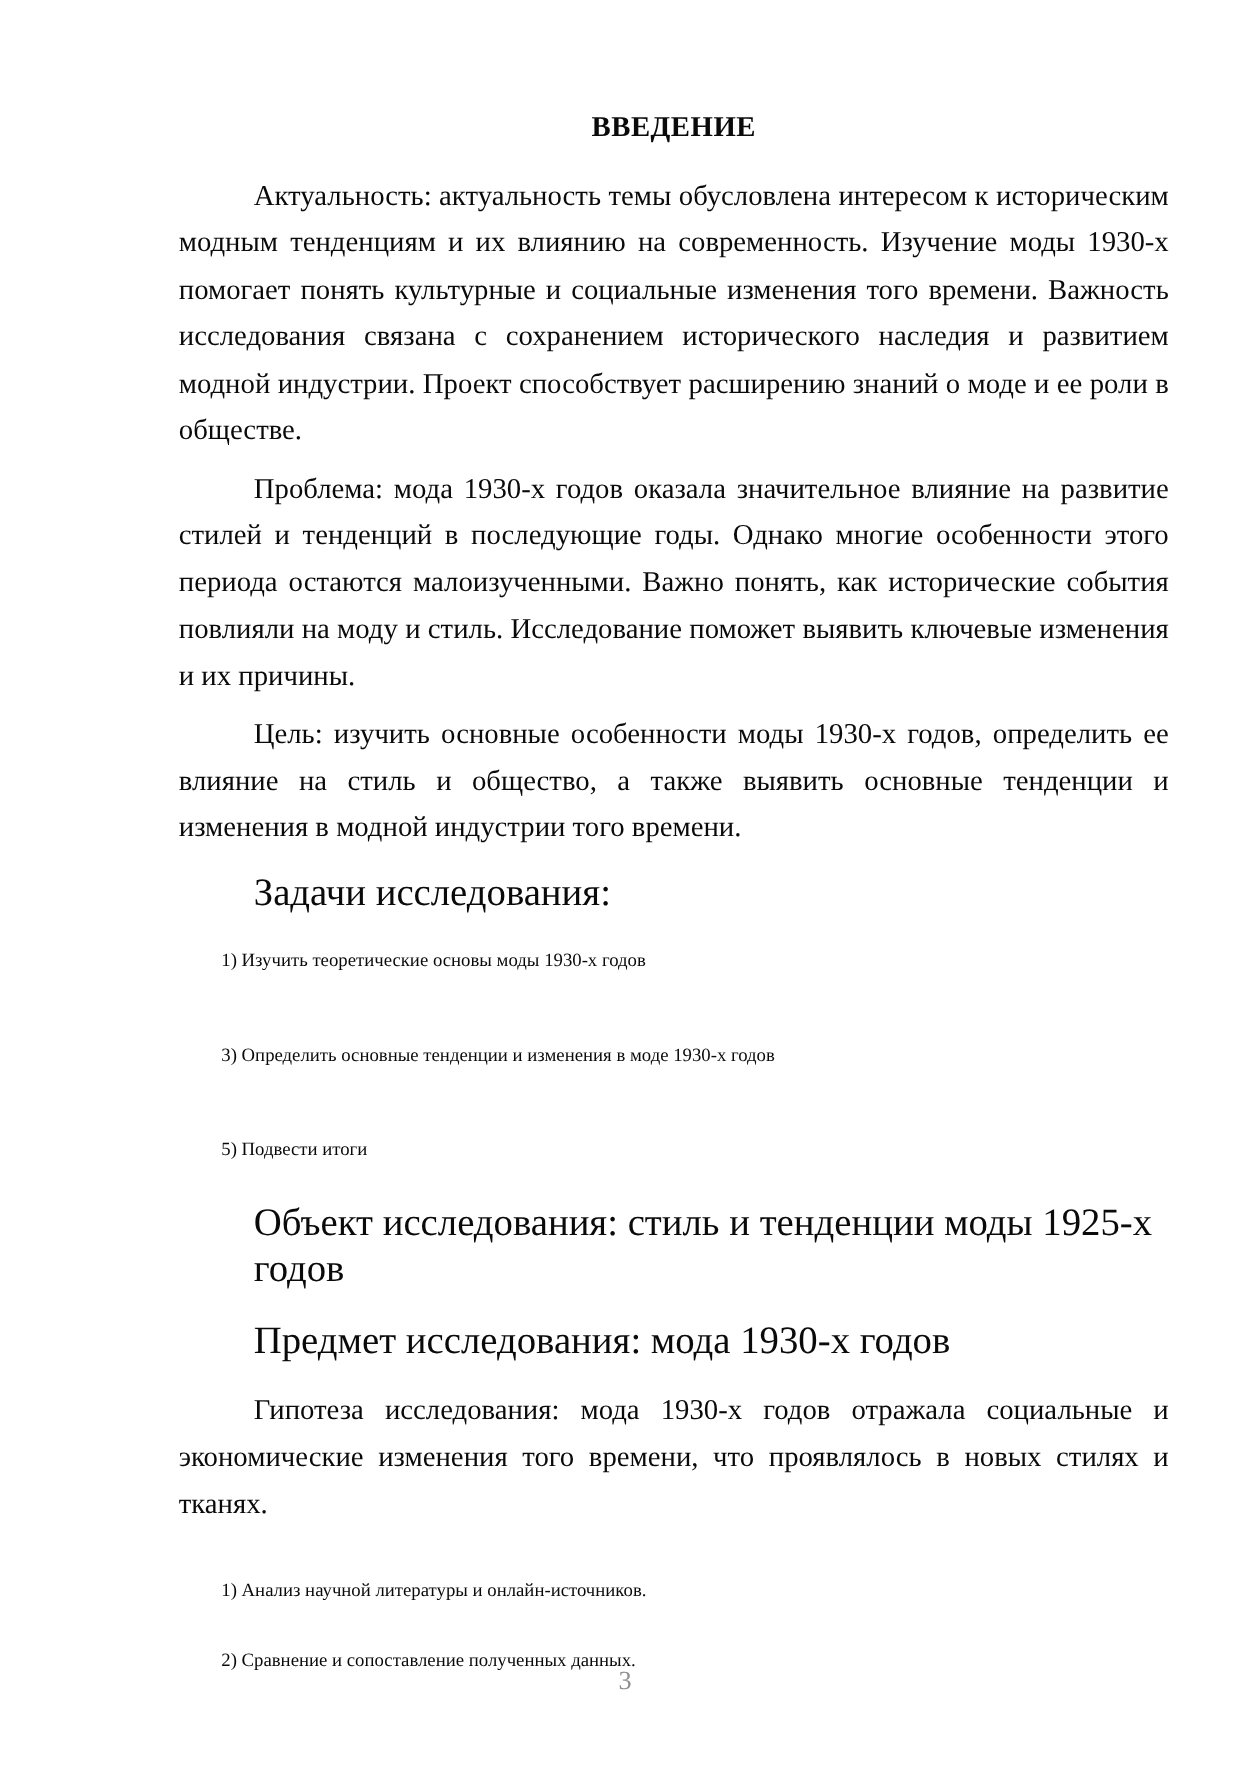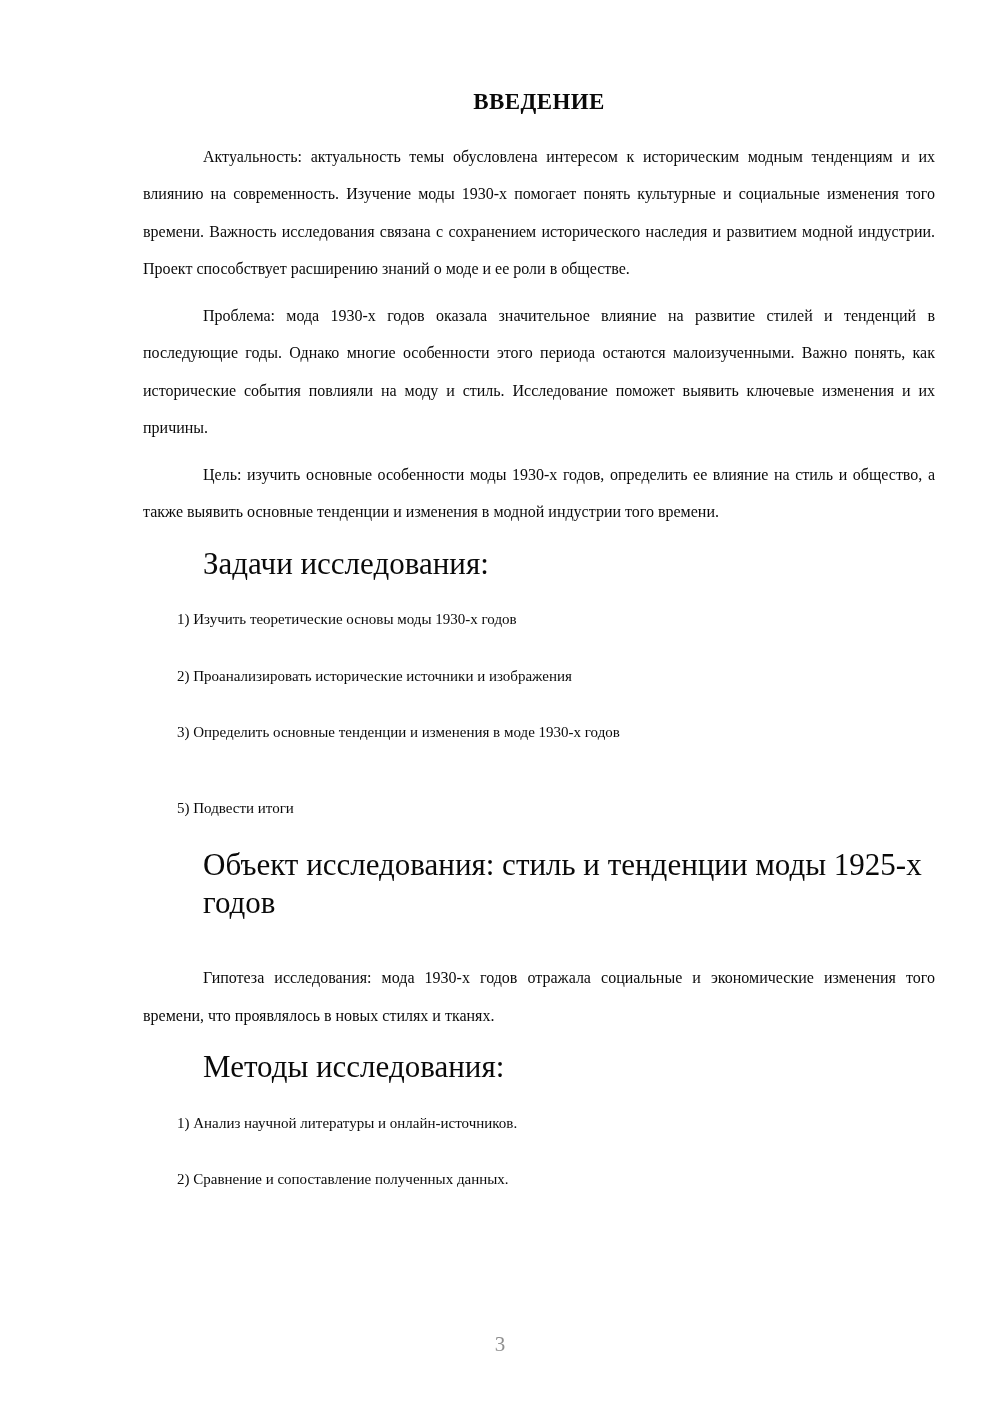--- a/index.html
+++ b/index.html
@@ -38,21 +38,21 @@
   .doc-title {
     font-size: 23px;
     font-weight: bold;
     text-align: center;
     letter-spacing: 0.4px;
     margin: 0 0 22px 0;
     line-height: 1.2;
   }
 
   p.para {
-    font-size: 16px;
+    font-size: 23px;
     line-height: 37.5px;
     text-align: justify;
     text-justify: inter-word;
     text-indent: 60px;
     margin: 0 0 0 0;
     hyphens: none;
   }
 
   p.para.nolast {
     text-align-last: left;
@@ -115,44 +115,43 @@
 
     <div class="gap-md"></div>
 
     <p class="subline">Задачи исследования:</p>
 
     <div class="gap-lg"></div>
 
     <p class="listitem">1) Изучить теоретические основы моды 1930-х годов</p>
     <div class="gap-lg"></div>
 
-    <p class="listitem">2) Проанализировать исторические источники и изображения</p>
     <div class="gap-lg"></div>
 
     <p class="listitem">3) Определить основные тенденции и изменения в моде 1930-х годов</p>
     <div class="gap-lg"></div>
 
     <div class="gap-lg"></div>
 
     <p class="listitem">5) Подвести итоги</p>
 
     <div class="gap-lg"></div>
 
     <p class="subline">Объект исследования: стиль и тенденции моды 1925-х годов</p>
 
     <div class="gap-lg"></div>
 
+    <p class="subline">Предмет исследования: мода 1930-х годов</p>
 
     <div class="gap-lg"></div>
 
     <p class="para nolast">Гипотеза исследования: мода 1930-х годов отражала социальные и экономические изменения того времени, что проявлялось в новых стилях и тканях.</p>
 
     <div class="gap-md"></div>
 
-    <p class="subline">Методы исследования:</p>
 
     <div class="gap-lg"></div>
 
     <p class="listitem">1) Анализ научной литературы и онлайн-источников.</p>
     <div class="gap-lg"></div>
 
     <p class="listitem">2) Сравнение и сопоставление полученных данных.</p>
 
   </div>
 

